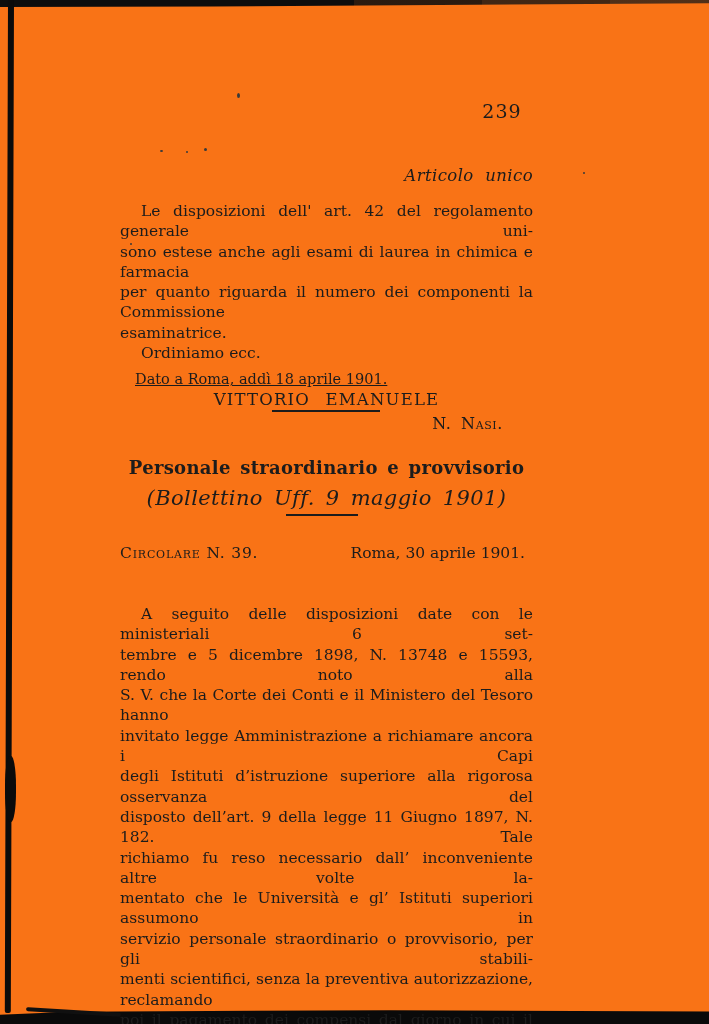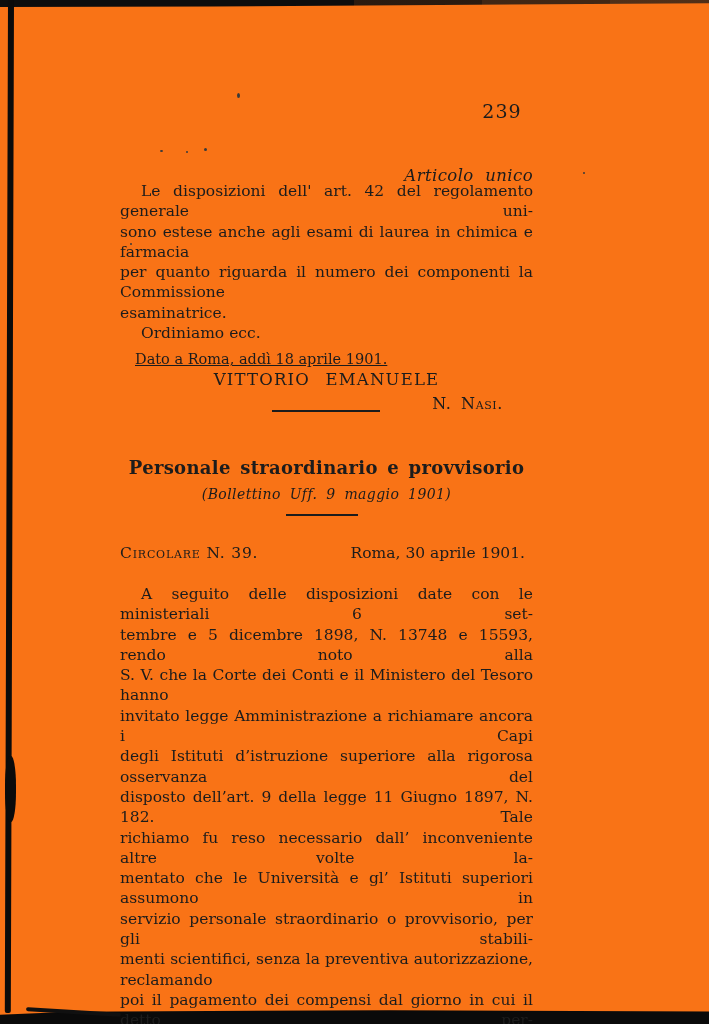--- a/index.html
+++ b/index.html
@@ -53,21 +53,21 @@
     font-size:19px; letter-spacing:1px; text-align:center;
   }
   .article-heading {
     top:146px; text-align:right;
     font-style:italic; font-size:16.5px; word-spacing:6px; letter-spacing:.4px;margin-top:20px;
   }
 
   .bodytext { font-size:15.5px; line-height:20.3px; }
   .line { text-align: justify; text-align-last: justify; white-space: normal; }
   .line-last { text-align-last: left; }
-  .para .line:first-child { text-indent: 21px; }
+  .para .line:first-child { text-indent: 21px; margin-top: 20px; }
 
   .decree-block { top:181px; }
   .closing-line { text-indent:21px; }
   .decree-dateline { margin-top:6px; font-size:14.5px; padding-left:15px;text-decoration:underline; }
   .king-line {
     margin-top:0; text-align:center;
     font-size:16.5px; letter-spacing:1.2px; word-spacing:9px;
   }
   .minister-line {
     margin-top:4px; text-align:right; padding-right:30px;
@@ -77,21 +77,21 @@
   .rule { position:absolute; background:#1c1c1c; height:2px; }
   .rule-1 { top:410px; left:272px; width:108px; }
   .rule-2 { top:514px; left:286px; width:72px; }
 
   .circ-title {
     top:457px; text-align:center;
     font-weight:bold; font-size:18px; letter-spacing:.3px; word-spacing:3px;
   }
   .circ-subtitle {
     top:486px; text-align:center;
-    font-style:italic; font-size:14px; letter-spacing:.4px; word-spacing:4px;
+    font-style:italic; font-size:21px; letter-spacing:.4px; word-spacing:4px;
   }
   .circ-meta {
     top:544px; display:flex; justify-content:space-between; align-items:baseline;
     font-size:15.5px;
   }
   .circ-label { font-variant: small-caps; letter-spacing:.8px; }
   .circ-dateline { padding-right:8px; }
   .circ-block { top:584px; }
 </style>
 </head>

